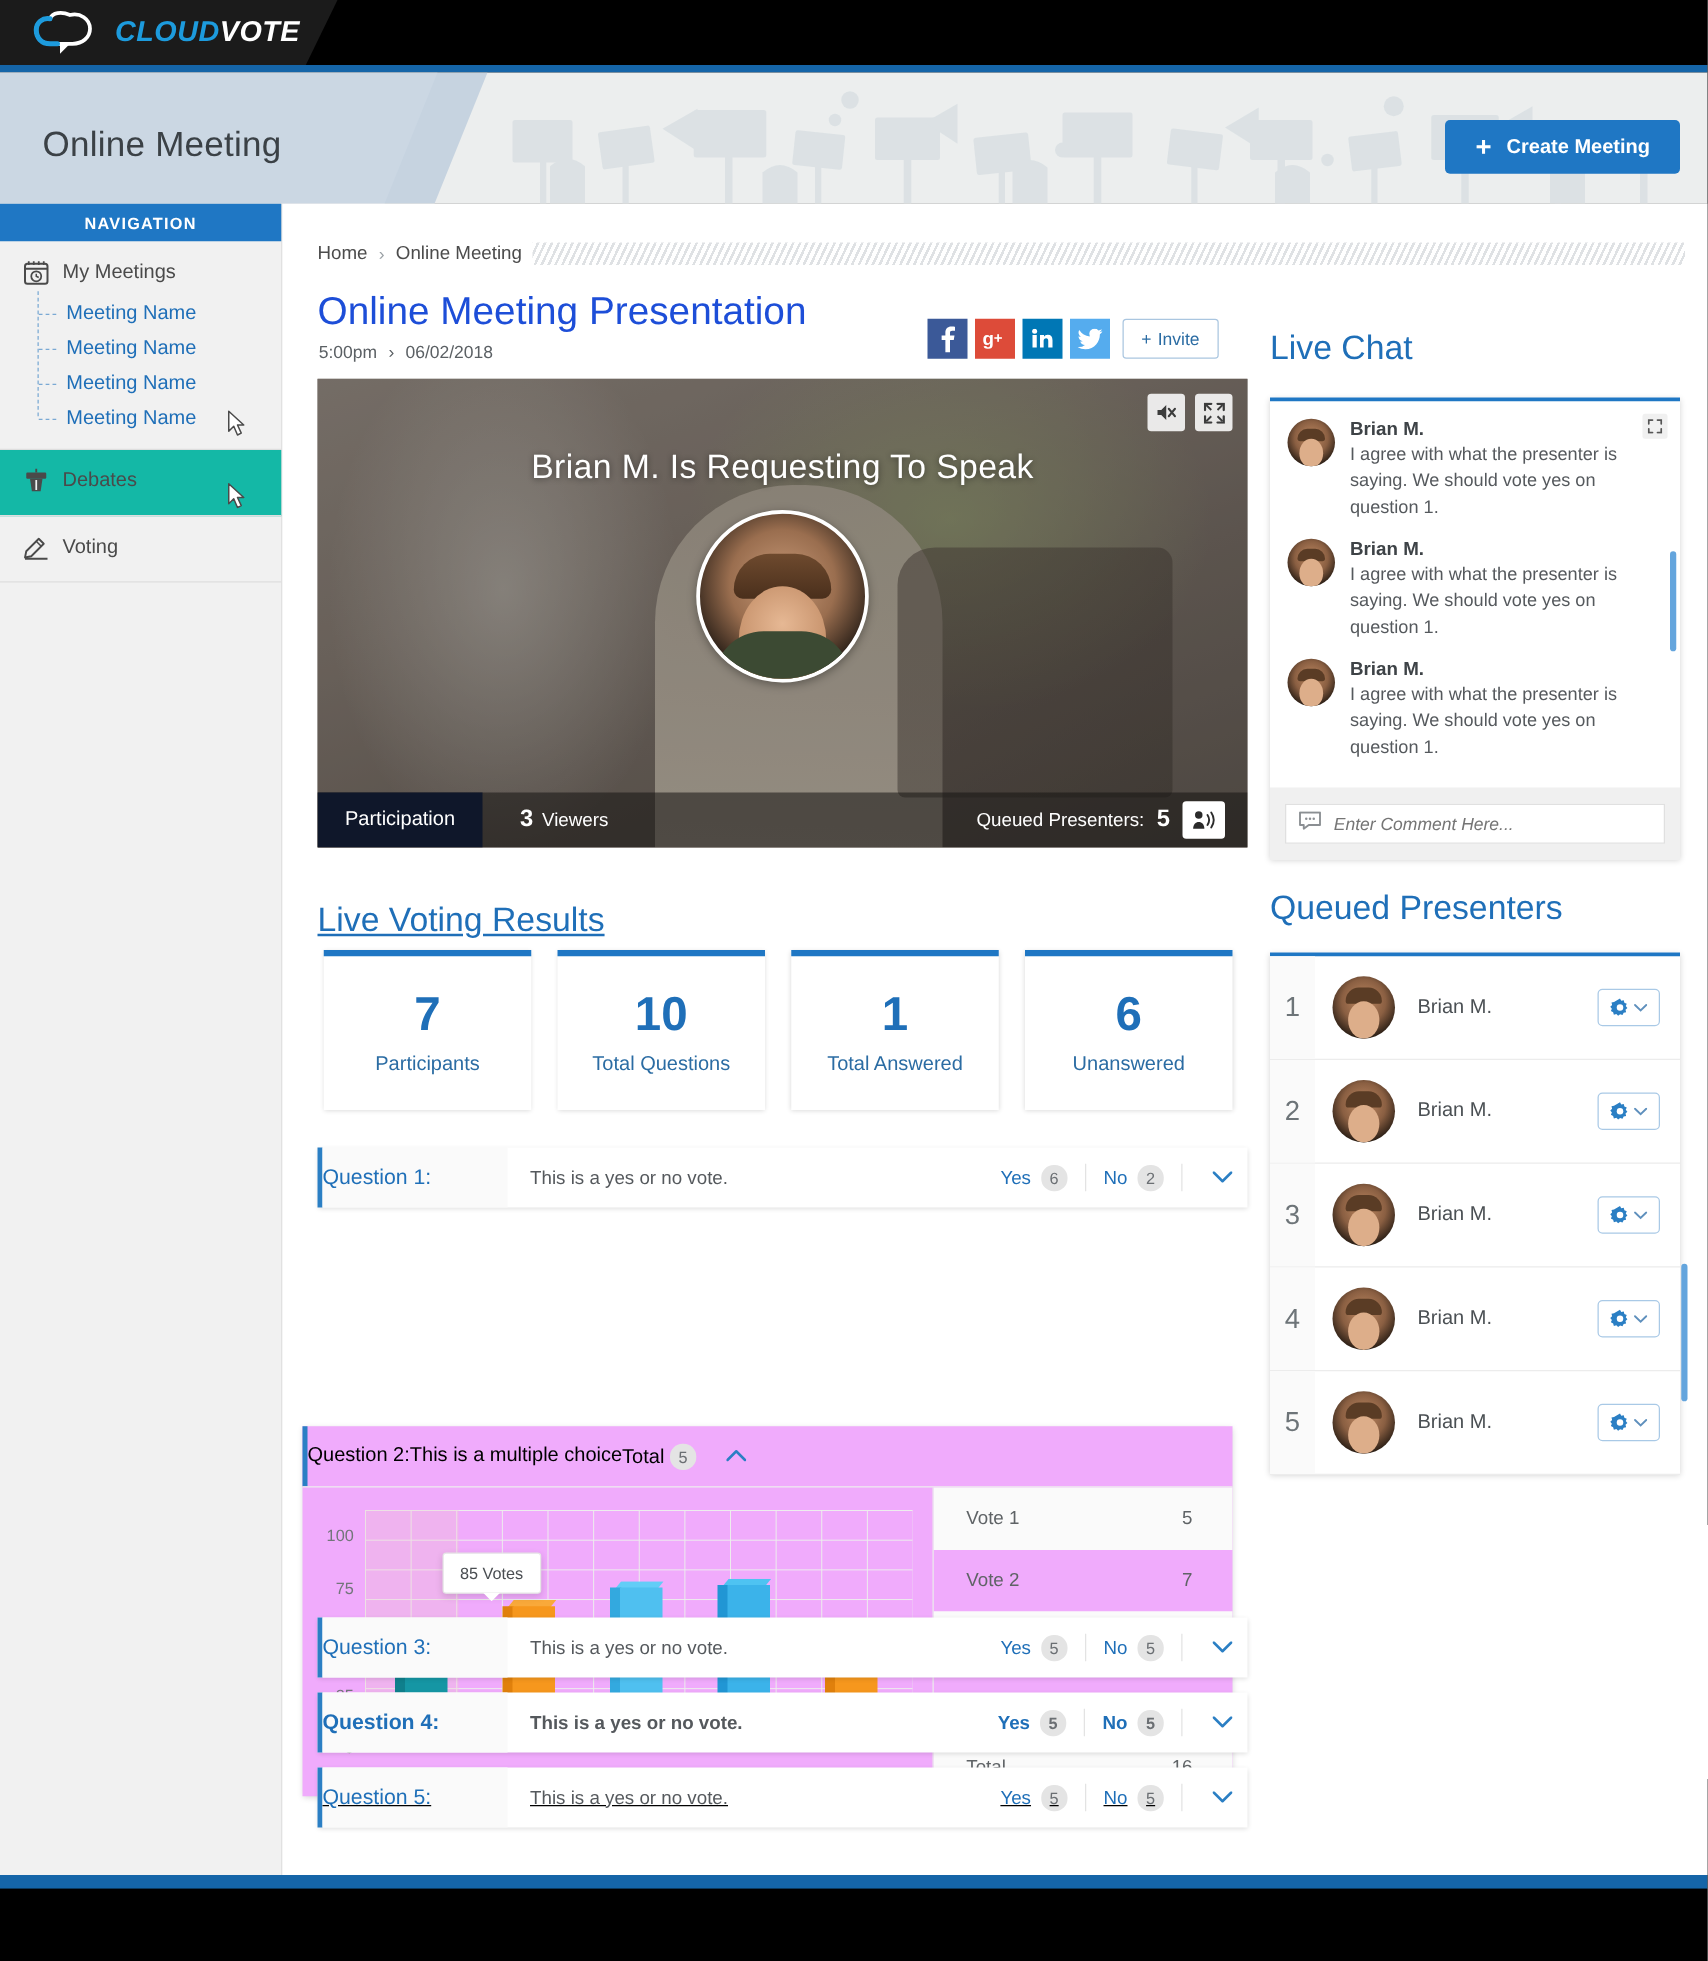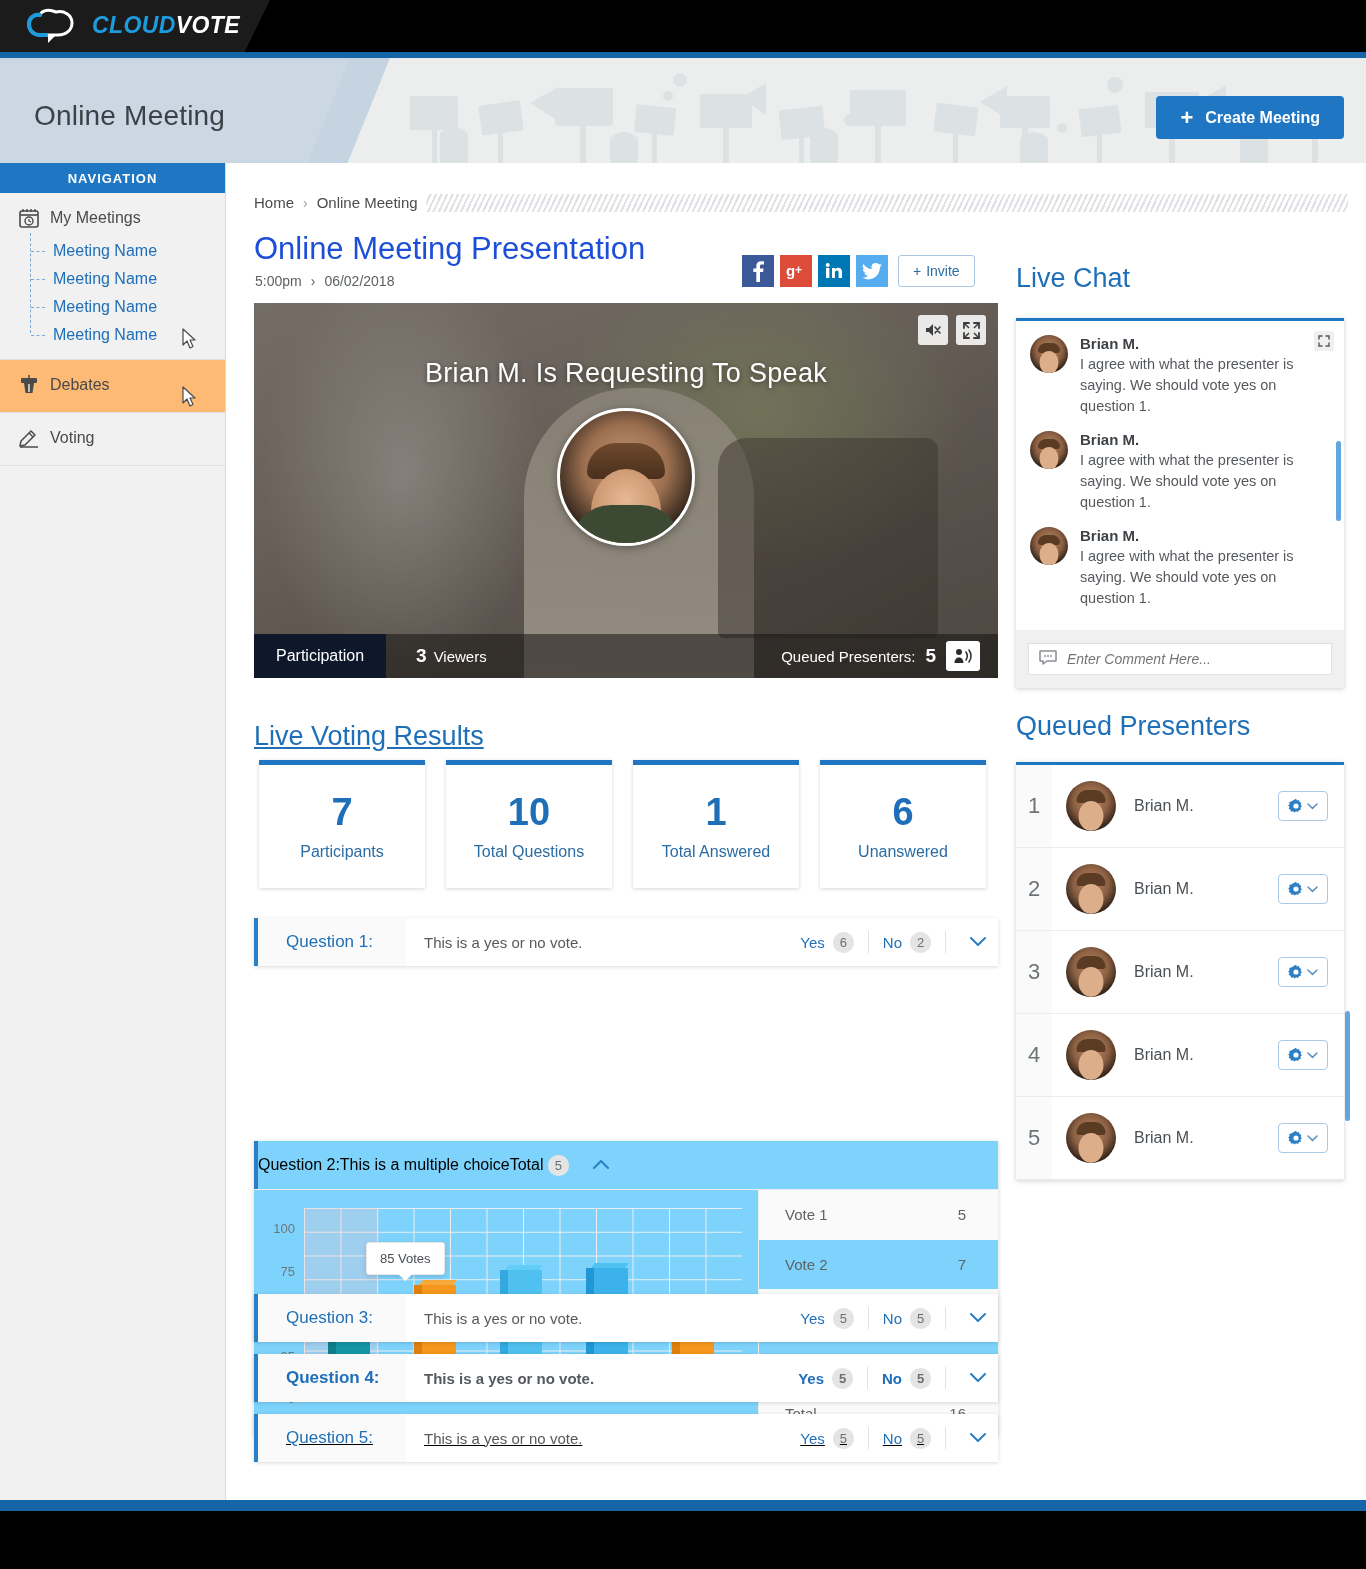--- a/index.html
+++ b/index.html
@@ -62,21 +62,21 @@
   
   .body-area { position: absolute; left: 0; top: 163px; width: 1366px; height: 1337px; background: #fff; }
 
   
   .sidebar { position: absolute; left: 0; top: 0; width: 226px; height: 1337px; background: #f1f1f1; border-right: 1px solid #dcdcdc; }
   .nav-header {
     height: 30px; background: #1f77c4; color: #fff; font-size: 13px; font-weight: bold;
     letter-spacing: 1px; display: flex; align-items: center; justify-content: center;
   }
   .nav-section { border-bottom: 1px solid #dedede; padding: 8px 0 10px 0; position: relative; }
-  .nav-section.active { background: #fdba74; }
+  .nav-section.active { background: #14b8a6; }
   .nav-row { display: flex; align-items: center; gap: 10px; padding: 6px 0 6px 18px; font-size: 16px; color: #4a4a4a; cursor: pointer; }
   .nav-icon { width: 22px; height: 22px; flex: none; }
   .sub-list { position: relative; margin: 2px 0 0 30px; }
   .sub-list:before {
     content: ""; position: absolute; left: 0; top: -4px; bottom: 16px; width: 0;
     border-left: 1px dashed #7aa9d4;
   }
   .sub-item { display: flex; align-items: center; gap: 8px; padding: 5px 0 5px 0; cursor: pointer; }
   .sub-item .dash { width: 14px; border-top: 1px dashed #7aa9d4; display: inline-block; margin-left: 1px; }
   .sub-item .lbl { font-size: 16px; color: #1f6fb8; }
@@ -194,31 +194,31 @@
   }
   .stat-num { font-size: 38px; color: #1f6fb8; font-weight: bold; line-height: 1; }
   .stat-lbl { font-size: 16px; color: #2b6ca3; }
 
   
   .qrow {
     position: absolute; left: 28px; width: 744px; height: 48px; background: #fff;
     box-shadow: 0 1px 4px rgba(0,0,0,.15); display: flex; align-items: center;
     border-left: 4px solid #2b7fc4;
   }
-  .qrow .qlbl { width: 148px; padding-left: 28px; font-size: 17px; color: #1f6fb8; background: #fafafa; height: 100%; display: flex; align-items: center; }
+  .qrow .qlbl { width: 148px; font-size: 17px; color: #1f6fb8; background: #fafafa; height: 100%; display: flex; align-items: center; }
   .qrow .qtext { flex: 1; padding-left: 18px; font-size: 15px; color: #55595d; }
   .qrow .counts { display: flex; align-items: center; gap: 8px; padding-right: 6px; font-size: 15px; color: #1f6fb8; }
   .pill { background: #e4e4e4; color: #6b6f73; border-radius: 10px; min-width: 21px; height: 21px; display: inline-flex; align-items: center; justify-content: center; font-size: 13px; padding: 0 6px; }
   .divider-v { width: 1px; height: 22px; background: #e3e3e3; margin: 0 6px; }
   .chev { width: 40px; display: flex; align-items: center; justify-content: center; cursor: pointer; }
 
   
   .qcard {
-    position: absolute; left: 28px; top: 978px; width: 744px; height: 296px;
-    background: #7dd3fc; box-shadow: 0 1px 5px rgba(0,0,0,.17);
+    position: absolute; left: 16px; top: 978px; width: 744px; height: 296px;
+    background: #f0abfc; box-shadow: 0 1px 5px rgba(0,0,0,.17);
   }
   .qcard .head { height: 48px; display: flex; align-items: center; border-left: 4px solid #2b7fc4; }
   .qcard .body { display: flex; height: 248px; border-top: 1px solid #eee; }
   .chart-area { position: relative; flex: 1; padding: 16px 10px 6px 10px; }
   .table-area { width: 240px; border-left: 1px solid #ececec; }
   .trow { height: 49.6px; display: flex; align-items: center; justify-content: space-between; padding: 0 32px 0 26px; font-size: 15px; color: #5f6366; }
   .trow:nth-child(odd) { background: #fafafa; }
   .trow .tv { color: #5f6366; }
 
   

